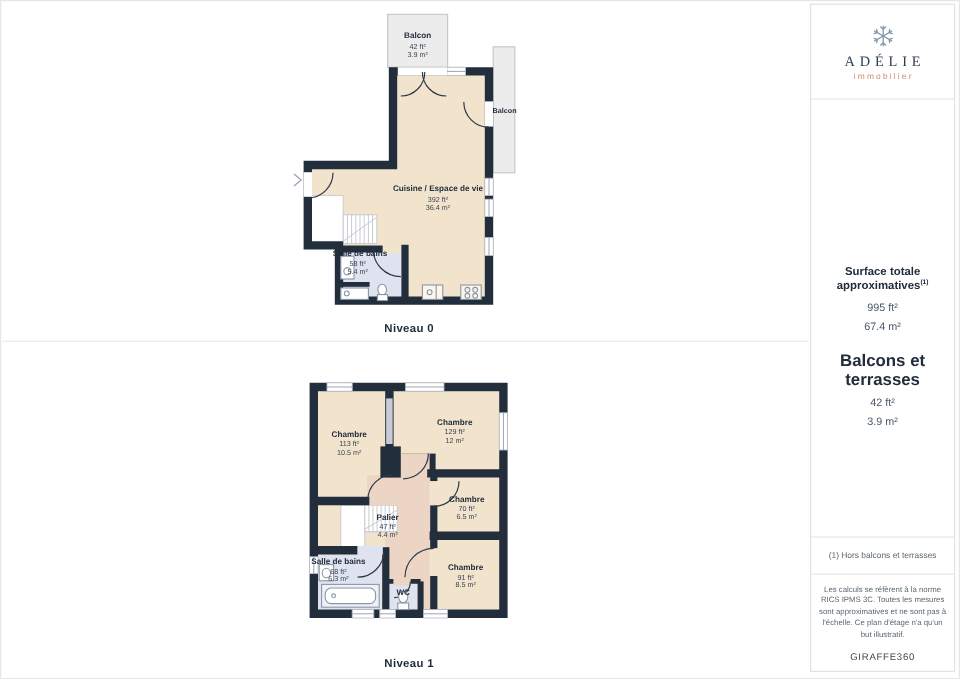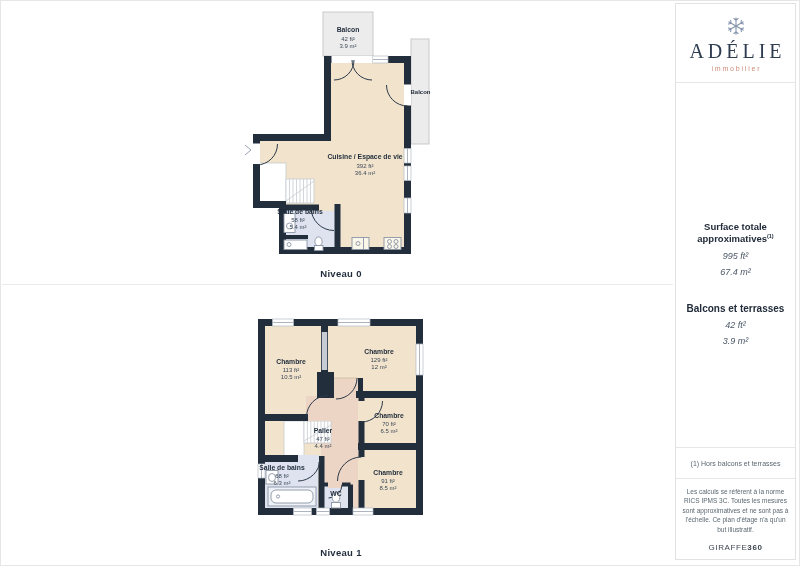--- a/index.html
+++ b/index.html
@@ -11,34 +11,34 @@
   .room-name{font-weight:700;font-size:6.8px;fill:#1f2b3a;}
   .room-val{font-size:6px;fill:#3b4757;}
   .lvl-label{font-weight:700;font-size:9.5px;fill:#1f2b3a;letter-spacing:.3px;}
   .balcon-side{font-weight:700;font-size:6px;fill:#222c3a;}
   
   .sidebar{position:absolute;left:674px;top:2px;width:121px;height:557px;
            background:#fff;border:1px solid #e2e2e2;box-sizing:border-box;
            display:flex;flex-direction:column;}
   .s-logo{height:78px;flex:0 0 78px;border-bottom:1px solid #e6e6e6;
           display:flex;flex-direction:column;align-items:center;justify-content:center;}
-  .brand-name{font-family:"Liberation Serif", serif;font-size:20px;color:#2e3c50;
+  .brand-name{font-family:"Liberation Serif", serif;font-size:12px;color:#2e3c50;
               letter-spacing:4px;padding-left:4px;margin-top:3px;}
   .brand-tag{font-size:7px;color:#cd8a77;letter-spacing:1.8px;padding-left:1.8px;margin-top:2px;}
   .s-main{flex:1 1 auto;padding-top:138px;text-align:center;}
   .surf-title{font-weight:700;font-size:9.5px;color:#222c3a;line-height:1.25;padding:0 3px;}
   .surf-title sup{font-size:5.5px;}
-  .surf-val{font-size:9px;color:#4b5866;margin-top:6px;font-style:italic;}
-  .balc-title{font-weight:700;font-size:10px;color:#222c3a;margin-top:26px;}
+  .surf-val{font-size:9px;color:#4b5866;margin-top:6px;}
+  .balc-title{font-weight:700;font-size:14px;color:#222c3a;margin-top:15px;}
   .s-note{flex:0 0 30px;border-top:1px solid #e6e6e6;display:flex;align-items:center;
           justify-content:center;font-size:7px;color:#5b6770;text-align:center;}
   .s-fine{flex:0 0 81px;border-top:1px solid #e6e6e6;box-sizing:border-box;
           padding:8px 6px 0;font-size:6.5px;line-height:1.45;color:#5b6770;text-align:center;}
   .s-giraffe{margin-top:8px;font-size:8px;letter-spacing:.6px;color:#3f4650;}
-  .s-giraffe b{font-weight:700;}
+  .s-giraffe b{font-weight:400;}
 </style>
 </head>
 <body>
 
 <div class="canvas">
 
   <svg class="plan-svg" width="672" height="566" viewBox="0 0 672 566">
 
     <g>
 

